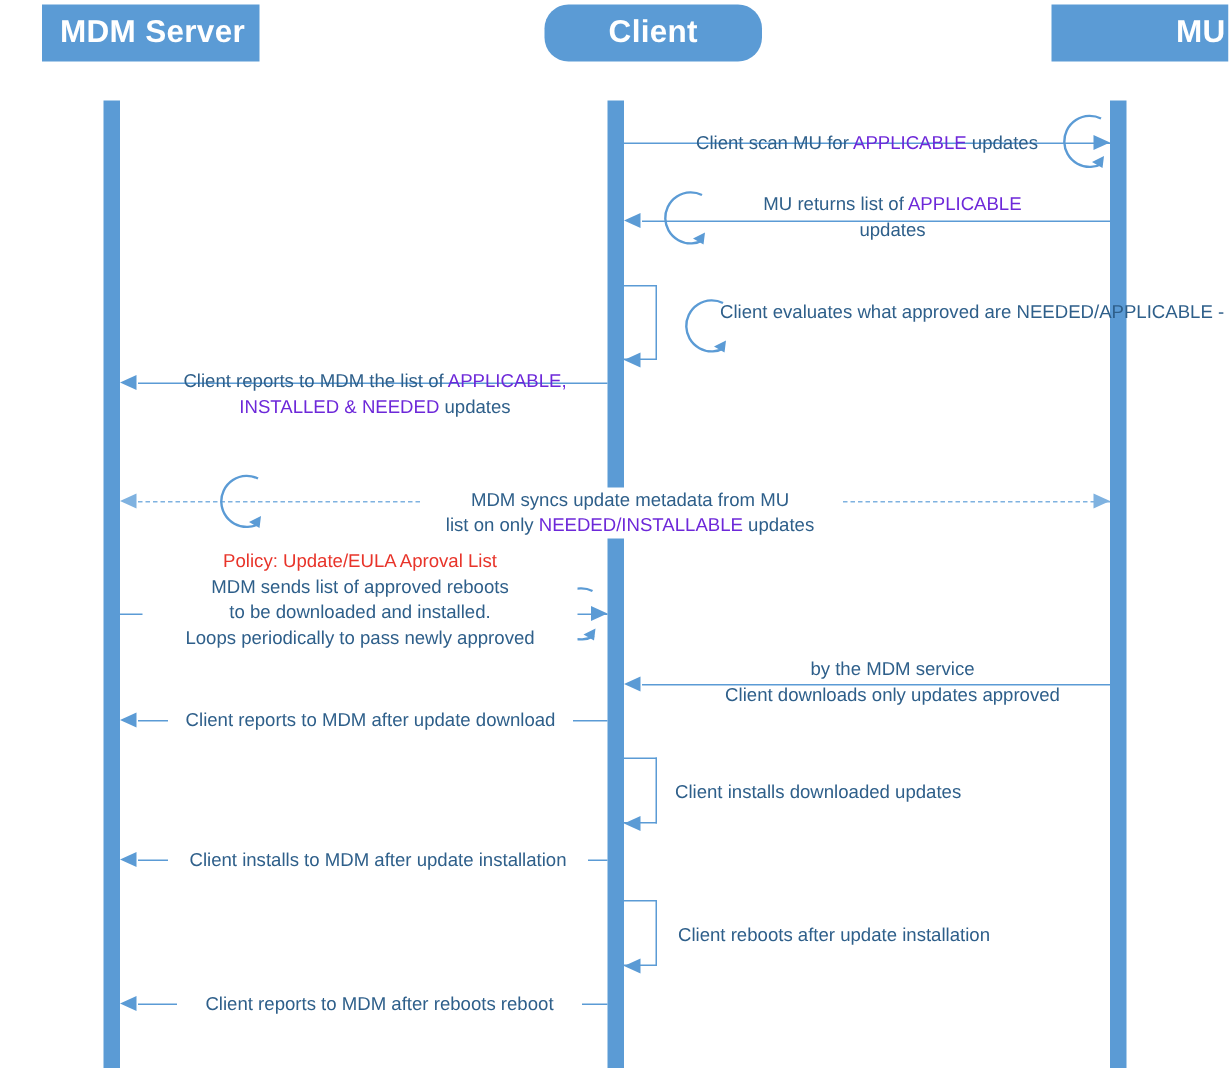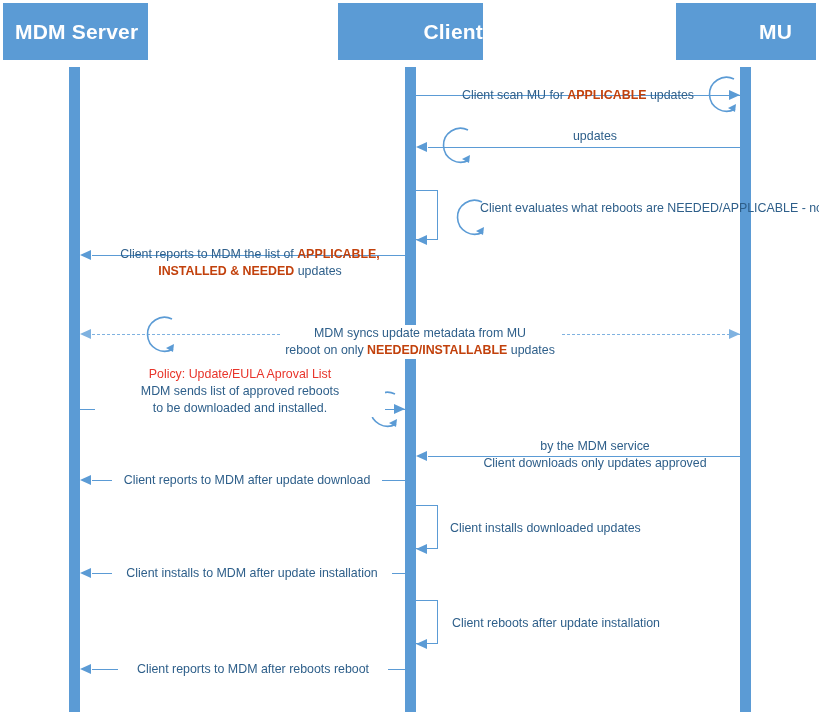--- a/index.html
+++ b/index.html
@@ -19,25 +19,26 @@
   .actor-box{
     position:absolute;
     background:#5b9bd5;
     color:#ffffff;
     display:flex;
     align-items:center;
     box-sizing:border-box;
     font-size:21px;
     font-weight:bold;
     letter-spacing:.2px;
-    height:57px;
+    height:38px;
     top:3px;
+    margin-left:25px;
   }
   .actor-box.left-align{ justify-content:flex-start; padding-left:12px; }
-  .actor-box.center-align{ justify-content:flex-end; }
+  .actor-box.center-align{ justify-content:center;border-radius:16px; }
   .actor-box.right-align{ justify-content:flex-end; padding-right:24px; }
 
   
   .lifeline{
     position:absolute;
     width:11px;
     background:#5b9bd5;
     top:67px;
     height:645px;
   }
@@ -70,21 +71,21 @@
   .arrow-head.right.open{ border-left-color:#7fb2e0; }
 
   .msg-label{
     position:absolute;
     color:#2e5f8a;
     font-size:12.4px;
     line-height:17px;
     text-align:center;
     white-space:nowrap;
   }
-  .msg-label b{ font-weight:bold; color:#c2410c;margin-top:10px; }
+  .msg-label b{ font-weight:normal; color:#6d28d9;margin-top:10px; }
   .msg-label .policy{
     color:#e8342a;
     font-weight:normal;
     display:block;
   }
   .msg-label .ln{ display:block; }
 
   
   .selfmsg{
     position:absolute;
@@ -136,33 +137,34 @@
   </div>
 
   <div class="msg">
     <div class="msg-line" style="left:428px;top:147px;width:312px;"></div>
     <div class="arrow-head left" style="left:416px;top:141.5px;"></div>
     <svg class="loop" style="left:429px;top:122px;" width="52" height="50" viewBox="0 0 52 50">
       <path d="M 39 8 A 17 17 0 1 0 40 38" fill="none" stroke="#5b9bd5" stroke-width="1.6"></path>
       <path d="M 41 33 L 40 41 L 33 37 Z" fill="#5b9bd5"></path>
     </svg>
     <div class="msg-label" style="left:470px;top:128px;width:250px;">
+      <span class="ln"><span>MU returns list of </span><b>APPLICABLE</b><span></span></span>
       <span class="ln"><span>updates</span></span>
     </div>
   </div>
 
   <div class="msg">
     <div class="selfmsg" style="left:416px;top:190px;width:22px;height:50px;"></div>
     <div class="arrow-head left" style="left:416px;top:234.5px;"></div>
     <svg class="loop" style="left:443px;top:194px;" width="52" height="50" viewBox="0 0 52 50">
       <path d="M 39 8 A 17 17 0 1 0 40 38" fill="none" stroke="#5b9bd5" stroke-width="1.6"></path>
       <path d="M 41 33 L 40 41 L 33 37 Z" fill="#5b9bd5"></path>
     </svg>
     <div class="selfmsg-label" style="left:480px;top:200px;width:250px;">
-      <span class="ln">Client evaluates what reboots are</span>
+      <span class="ln">Client evaluates what approved are</span>
       <span class="ln">NEEDED/APPLICABLE - not yet installed</span>
     </div>
   </div>
 
   <div class="msg">
     <div class="msg-line" style="left:92px;top:255px;width:313px;"></div>
     <div class="arrow-head left" style="left:80px;top:249.5px;"></div>
     <div class="msg-label" style="left:100px;top:246px;width:300px;">
       <span class="ln"><span>Client reports to MDM the list of </span><b>APPLICABLE,</b></span>
       <span class="ln"><b>INSTALLED &amp; NEEDED</b><span> updates</span></span>
@@ -172,35 +174,36 @@
   <div class="msg">
     <div class="msg-line dashed" style="left:92px;top:334px;width:648px;"></div>
     <div class="arrow-head left open" style="left:80px;top:328.5px;"></div>
     <div class="arrow-head right open" style="left:729px;top:328.5px;"></div>
     <svg class="loop" style="left:133px;top:311px;" width="52" height="50" viewBox="0 0 52 50">
       <path d="M 39 8 A 17 17 0 1 0 40 38" fill="none" stroke="#5b9bd5" stroke-width="1.6"></path>
       <path d="M 41 33 L 40 41 L 33 37 Z" fill="#5b9bd5"></path>
     </svg>
     <div class="msg-label" style="left:280px;top:325px;width:280px;background:#ffffff;">
       <span class="ln"><span>MDM syncs update metadata from MU</span></span>
-      <span class="ln"><span>reboot on only </span><b>NEEDED/INSTALLABLE</b><span> updates</span></span>
+      <span class="ln"><span>list on only </span><b>NEEDED/INSTALLABLE</b><span> updates</span></span>
     </div>
   </div>
 
   <div class="msg">
     <div class="msg-line" style="left:80px;top:409px;width:325px;"></div>
     <div class="arrow-head right" style="left:394px;top:403.5px;"></div>
     <svg class="loop" style="left:356px;top:386px;" width="52" height="50" viewBox="0 0 52 50">
       <path d="M 39 8 A 17 17 0 1 0 40 38" fill="none" stroke="#5b9bd5" stroke-width="1.6"></path>
       <path d="M 41 33 L 40 41 L 33 37 Z" fill="#5b9bd5"></path>
     </svg>
     <div class="msg-label" style="left:95px;top:366px;width:290px;background:#ffffff;">
       <span class="policy">Policy: Update/EULA Aproval List</span>
       <span class="ln">MDM sends list of approved reboots</span>
       <span class="ln">to be downloaded and installed.</span>
+      <span class="ln">Loops periodically to pass newly approved</span>
     </div>
   </div>
 
   <div class="msg">
     <div class="msg-line" style="left:428px;top:456px;width:312px;"></div>
     <div class="arrow-head left" style="left:416px;top:450.5px;"></div>
     <div class="msg-label" style="left:460px;top:438px;width:270px;">
       <span class="ln">by the MDM service</span>
       <span class="ln">Client downloads only updates approved</span>
     </div>

